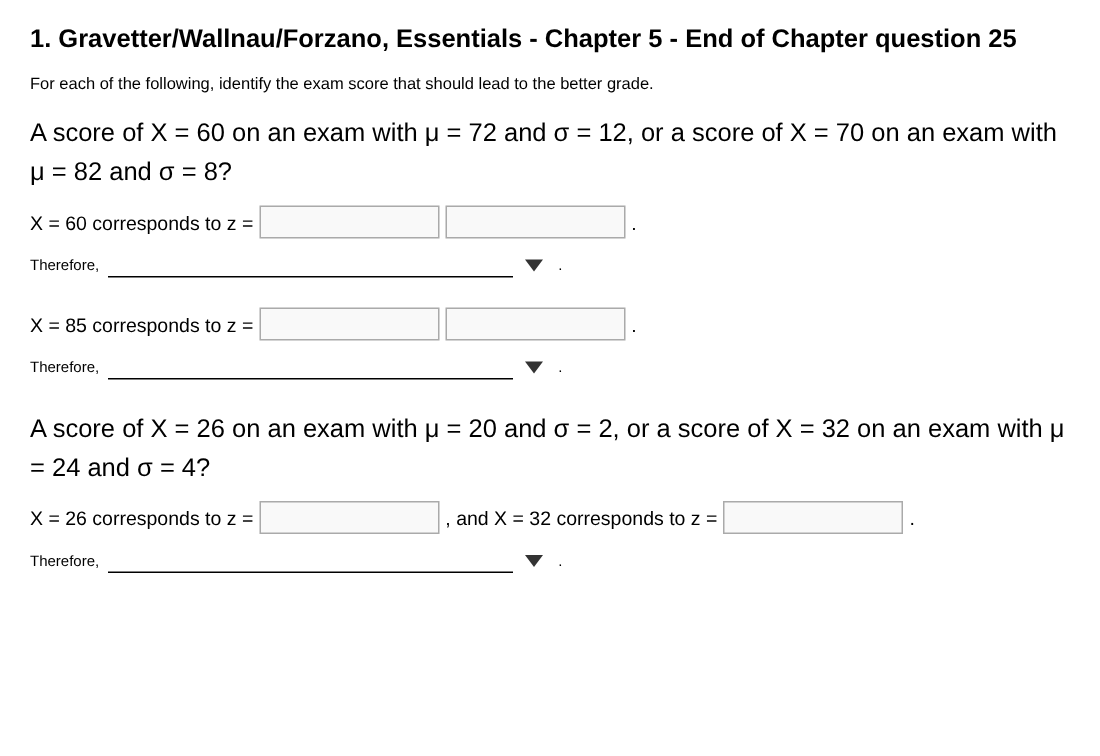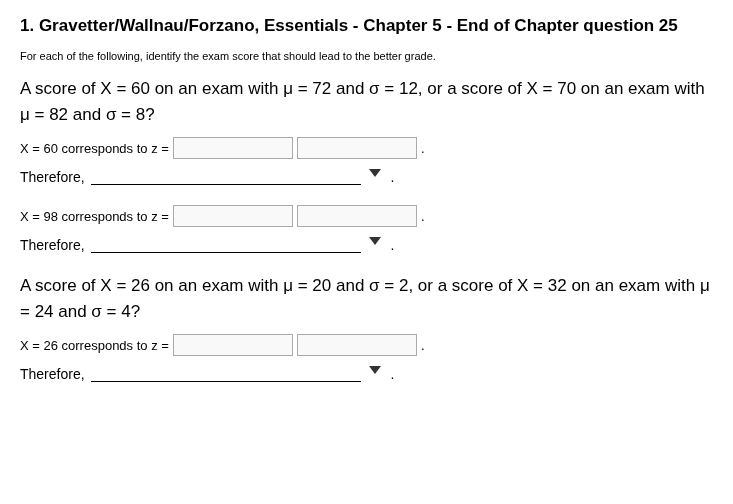--- a/index.html
+++ b/index.html
@@ -52,23 +52,23 @@
       width: 120px;
       height: 22px;
       border: 1px solid #aaa;
       background: #f9f9f9;
       padding: 2px 4px;
       font-size: 13px;
     }
 
     .therefore-row {
       display: flex;
-      align-items: flex-start;
+      align-items: center;
       margin-bottom: 8px;
-      font-size: 14px;
+      font-size: 10px;
       gap: 6px;
     }
 
     .dropdown-line {
       width: 270px;
       border-bottom: 1px solid #000;
       height: 16px;
     }
 
     .dropdown-arrow {
@@ -107,38 +107,39 @@
   <div class="therefore-row">
     <span class="therefore-label">Therefore,</span>
     <div class="dropdown-line"></div>
     <div class="dropdown-arrow"></div>
     <span class="period">.</span>
   </div>
 </div>
 
 <div class="question-block">
   <div class="z-score-row">
-    <span>X = 98 corresponds to z =</span>
+    <span>X = 85 corresponds to z =</span>
     <input type="text" class="z-input" value="" style="">
     <input type="text" class="z-input" value="" style="">
     <span>.</span>
   </div>
   <div class="therefore-row">
     <span class="therefore-label">Therefore,</span>
     <div class="dropdown-line"></div>
     <div class="dropdown-arrow"></div>
     <span class="period">.</span>
   </div>
 </div>
 
 <div class="question-block">
   <div class="question-text">A score of X = 26 on an exam with μ = 20 and σ = 2, or a score of X = 32 on an exam with μ = 24 and σ = 4?</div>
   <div class="z-score-row">
     <span>X = 26 corresponds to z =</span>
     <input type="text" class="z-input" value="" style="">
+    <span>, and X = 32 corresponds to z =</span>
     <input type="text" class="z-input" value="" style="">
     <span>.</span>
   </div>
   <div class="therefore-row">
     <span class="therefore-label">Therefore,</span>
     <div class="dropdown-line"></div>
     <div class="dropdown-arrow"></div>
     <span class="period">.</span>
   </div>
 </div>

